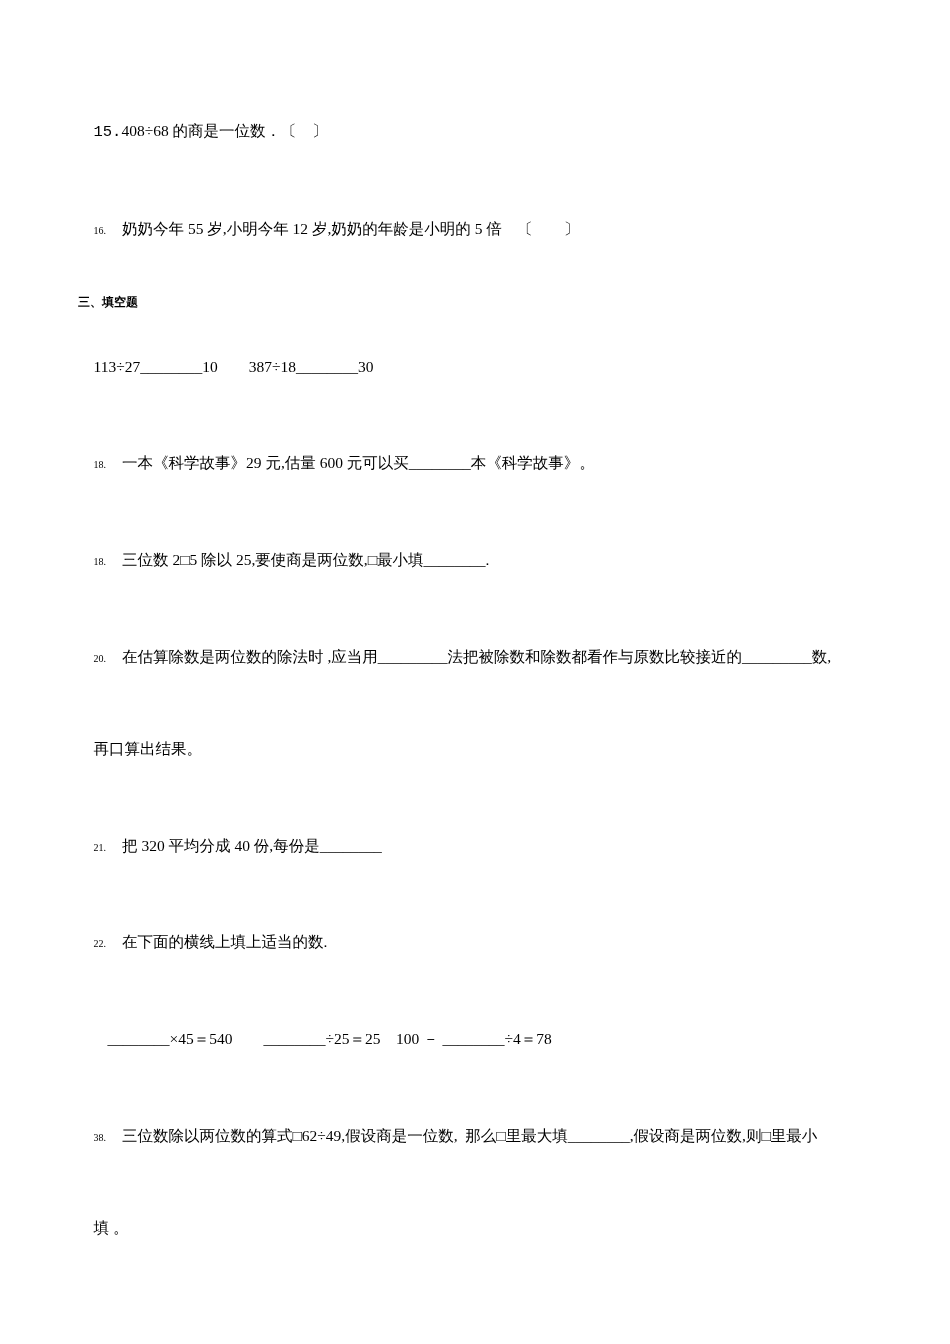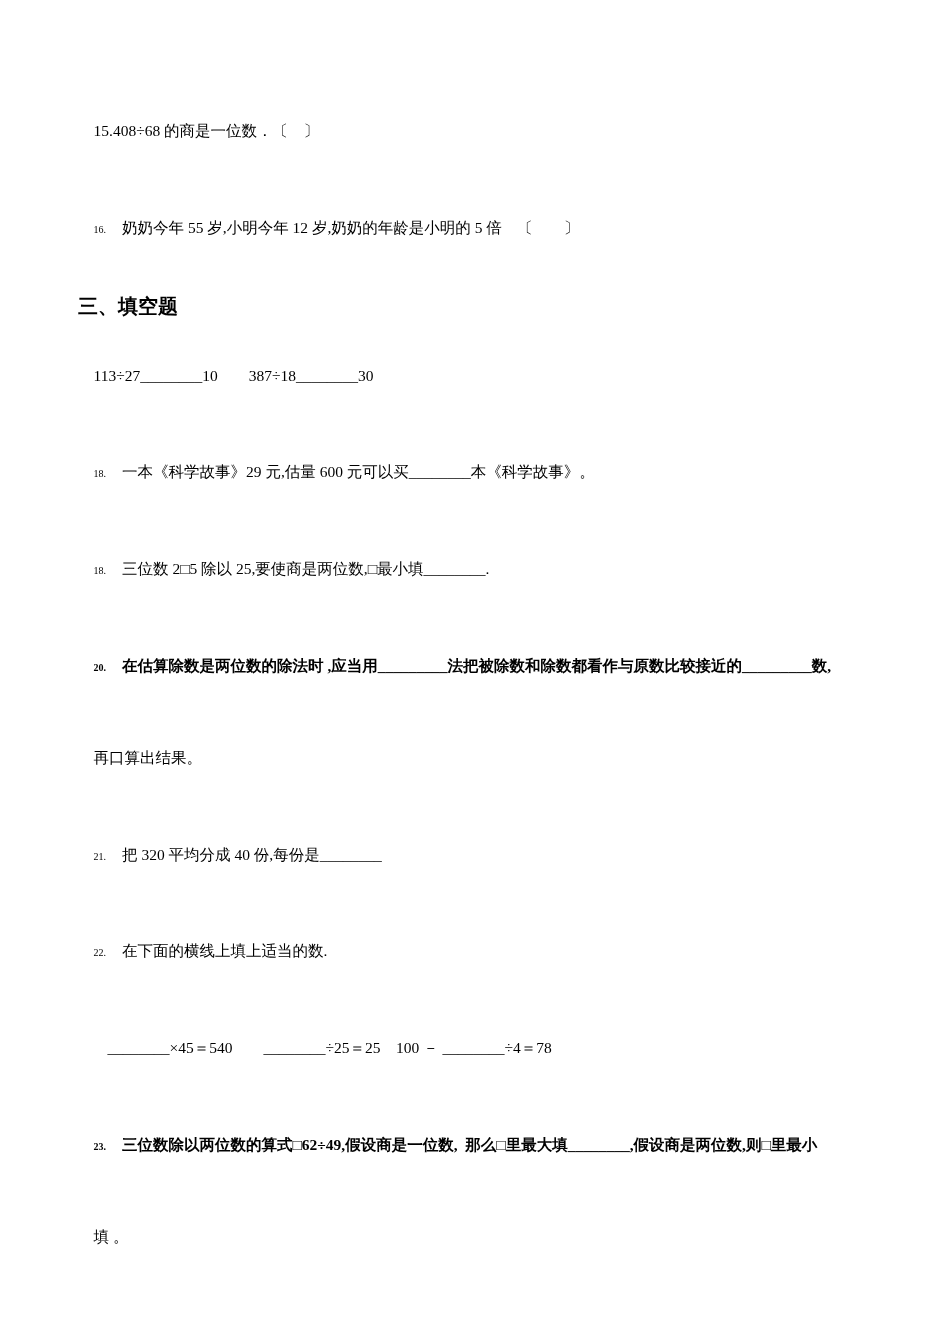--- a/index.html
+++ b/index.html
@@ -27,34 +27,34 @@
     margin: 0 0 6px 0;
     white-space: pre-wrap;
   }
   .qnum-small {
     font-size: 10px;
     vertical-align: baseline;
     padding-right: 2px;
   }
   .qnum-inline {
     font-size: 15.5px;
+    font-family: Liberation Mono, monospace;
   }
   .section-head {
     font-family: Liberation Mono, monospace;
     font-weight: bold;
-    font-size: 20px;
+    font-size: 12px;
     margin: 20px 0 10px 0;
   }
   .indent {
     display: inline-block;
     width: 14px;
   }
   .tight {
     margin-bottom: 2px;
-    font-weight: bold;
   }
 </style>
 </head>
 <body>
 
 <div class="page">
 
   <div class="line">
     <span class="qnum-inline">15.</span><span>408÷68 的商是一位数．〔    〕</span>
   </div>
@@ -91,19 +91,19 @@
 
   <div class="line">
     <span class="qnum-small">22.</span><span class="indent"></span><span>在下面的横线上填上适当的数.</span>
   </div>
 
   <div class="line">
     <span class="indent"></span><span>________×45＝540        ________÷25＝25    100 － ________÷4＝78</span>
   </div>
 
   <div class="line tight">
-    <span class="qnum-small">23.</span><span class="indent"></span><span>三位数除以两位数的算式□62÷49,假设商是一位数,  那么□里最大填________,假设商是两位数,则□里最小</span>
+    <span class="qnum-small">38.</span><span class="indent"></span><span>三位数除以两位数的算式□62÷49,假设商是一位数,  那么□里最大填________,假设商是两位数,则□里最小</span>
   </div>
   <div class="line">
     <span>填 。</span>
   </div>
 
 </div>
 
 </body></html>

